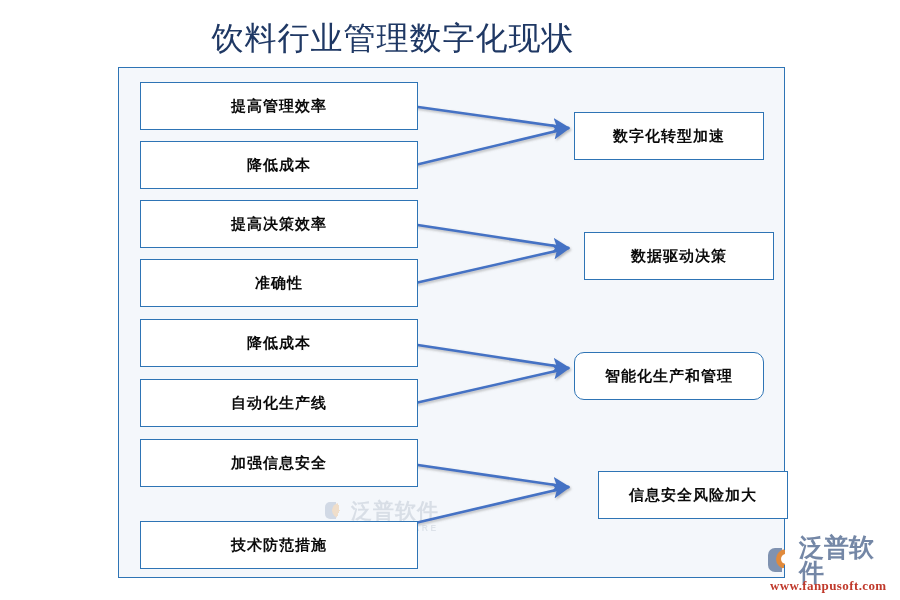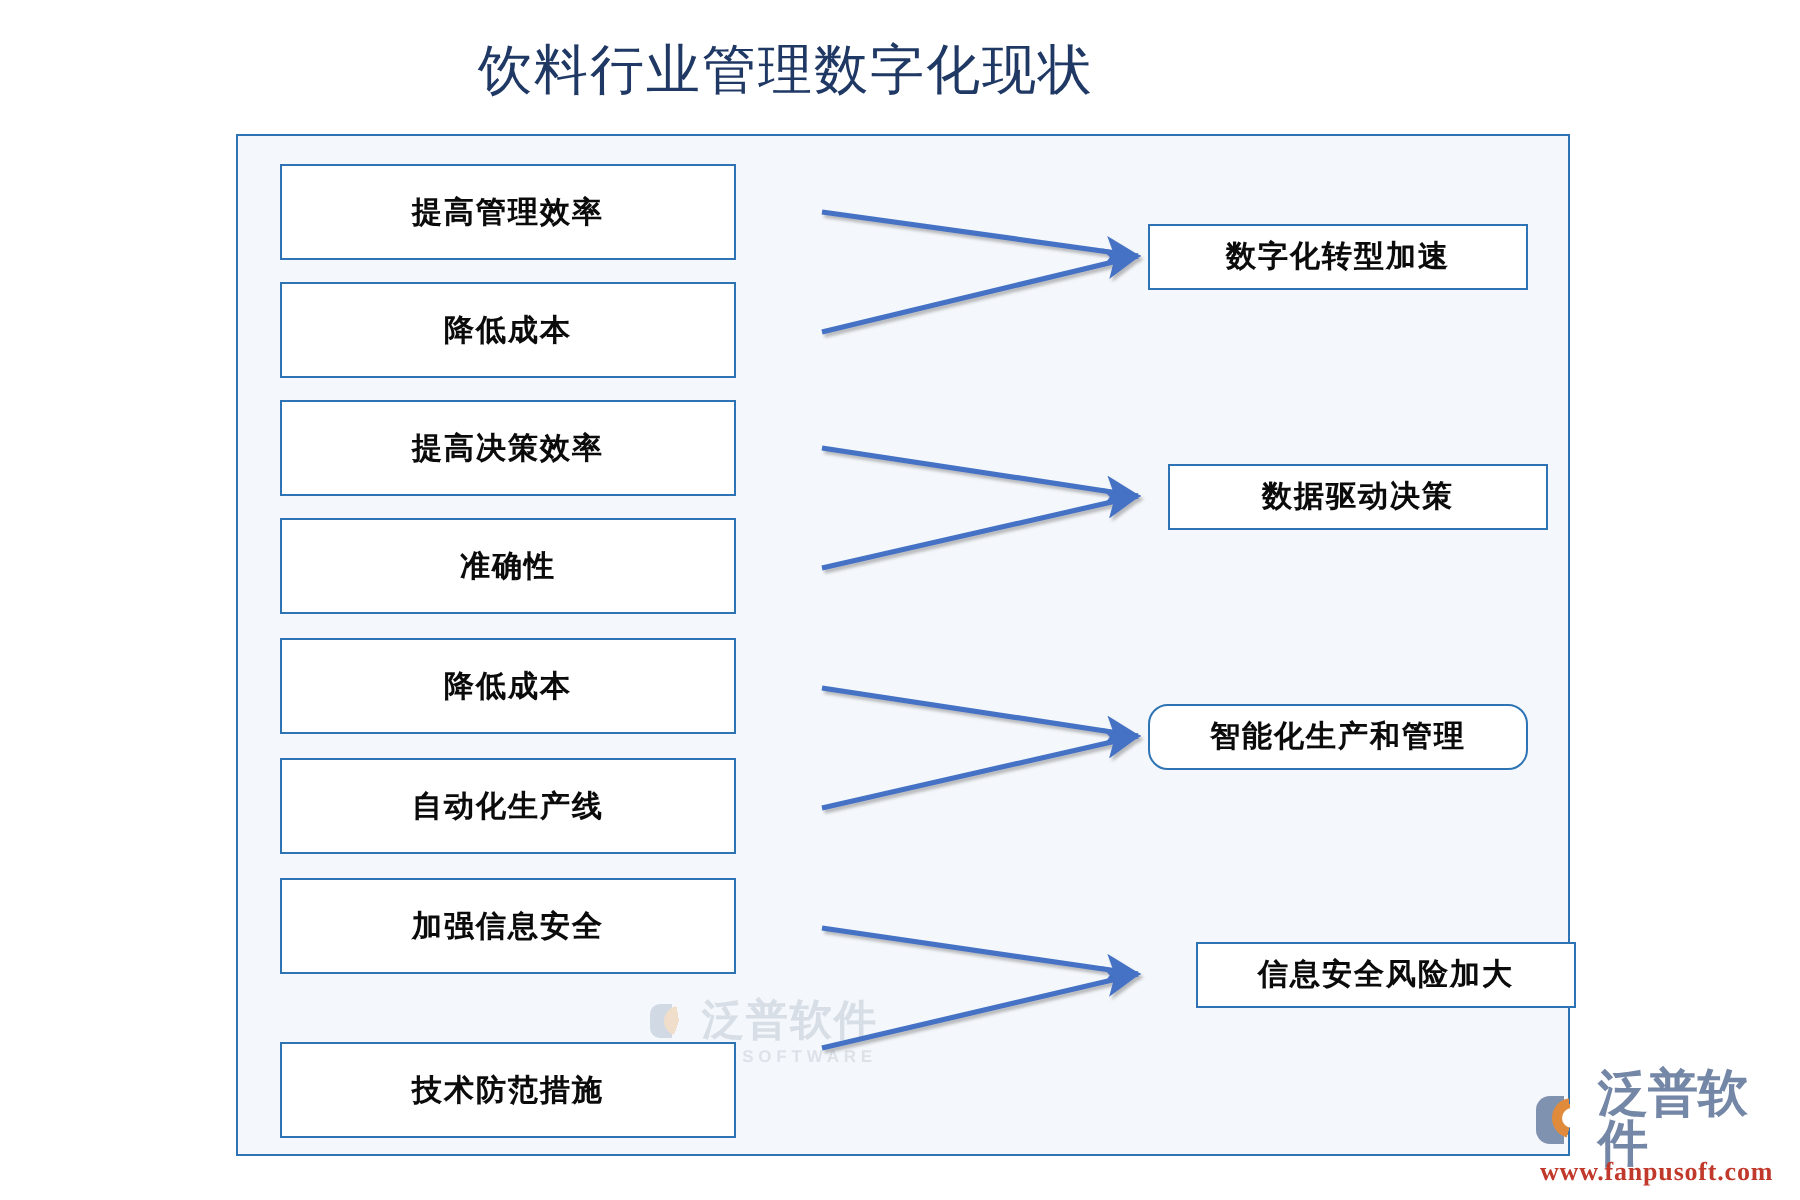--- a/index.html
+++ b/index.html
@@ -16,21 +16,21 @@
   }
 
   
   #page-title {
     position: absolute;
     left: 0;
     top: 17px;
     width: 786px;
     text-align: center;
     font-family: "Liberation Serif", "DejaVu Serif", serif;
-    font-size: 27px;
+    font-size: 32px;
     font-weight: 400;
     color: #1f3864;
     letter-spacing: 1px;
     white-space: nowrap;
   }
 
   
   #diagram-container {
     position: absolute;
     left: 118px;
@@ -114,22 +114,22 @@
     display: flex;
     align-items: center;
     justify-content: center;
     font-family: "Liberation Sans", "DejaVu Sans", sans-serif;
     font-size: 15px;
     font-weight: 700;
     color: #0b0b0b;
     letter-spacing: 1px;
     white-space: nowrap;
   }
-  .left-box  { left: 140px; width: 228px; height: 48px; }
-  .right-box { left: 574px; width: 190px; height: 33px; }
+  .left-box  { left: 140px; width: 278px; height: 48px; }
+  .right-box { left: 574px; width: 190px; height: 48px; }
 
   
   #brand-logo {
     position: absolute;
     left: 768px;
     top: 543px;
     width: 128px;
     height: 50px;
   }
   #brand-logo .logo-row {

